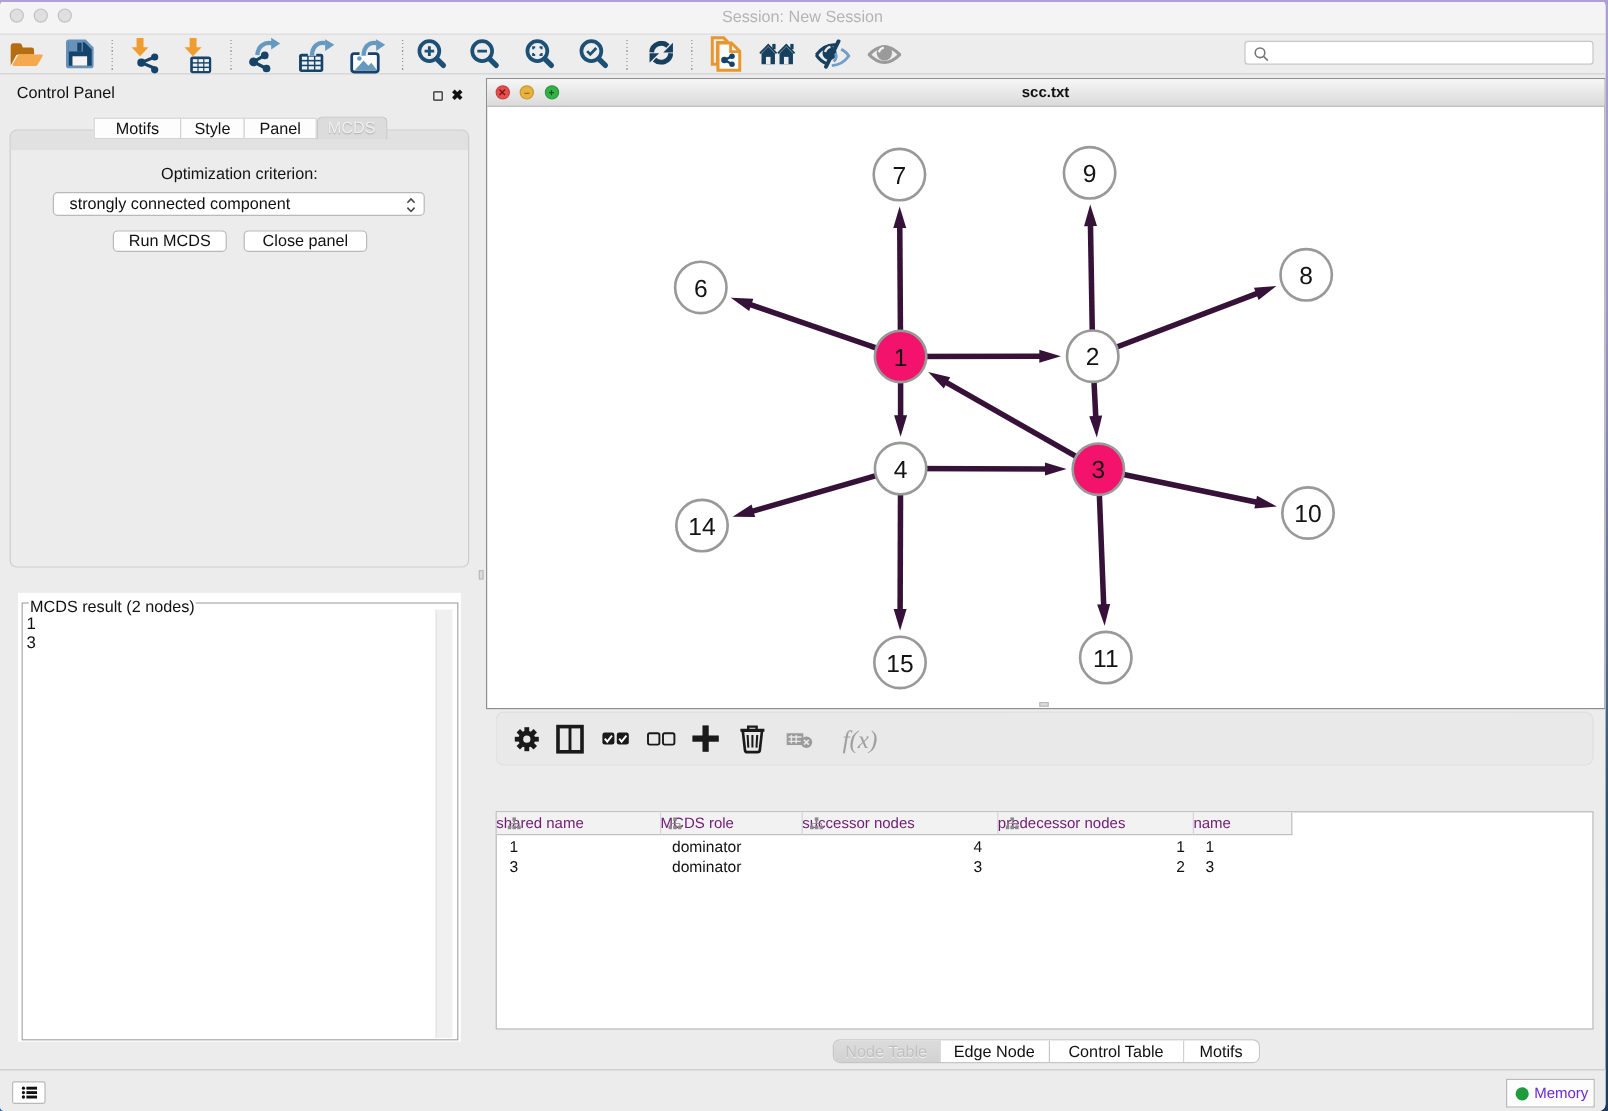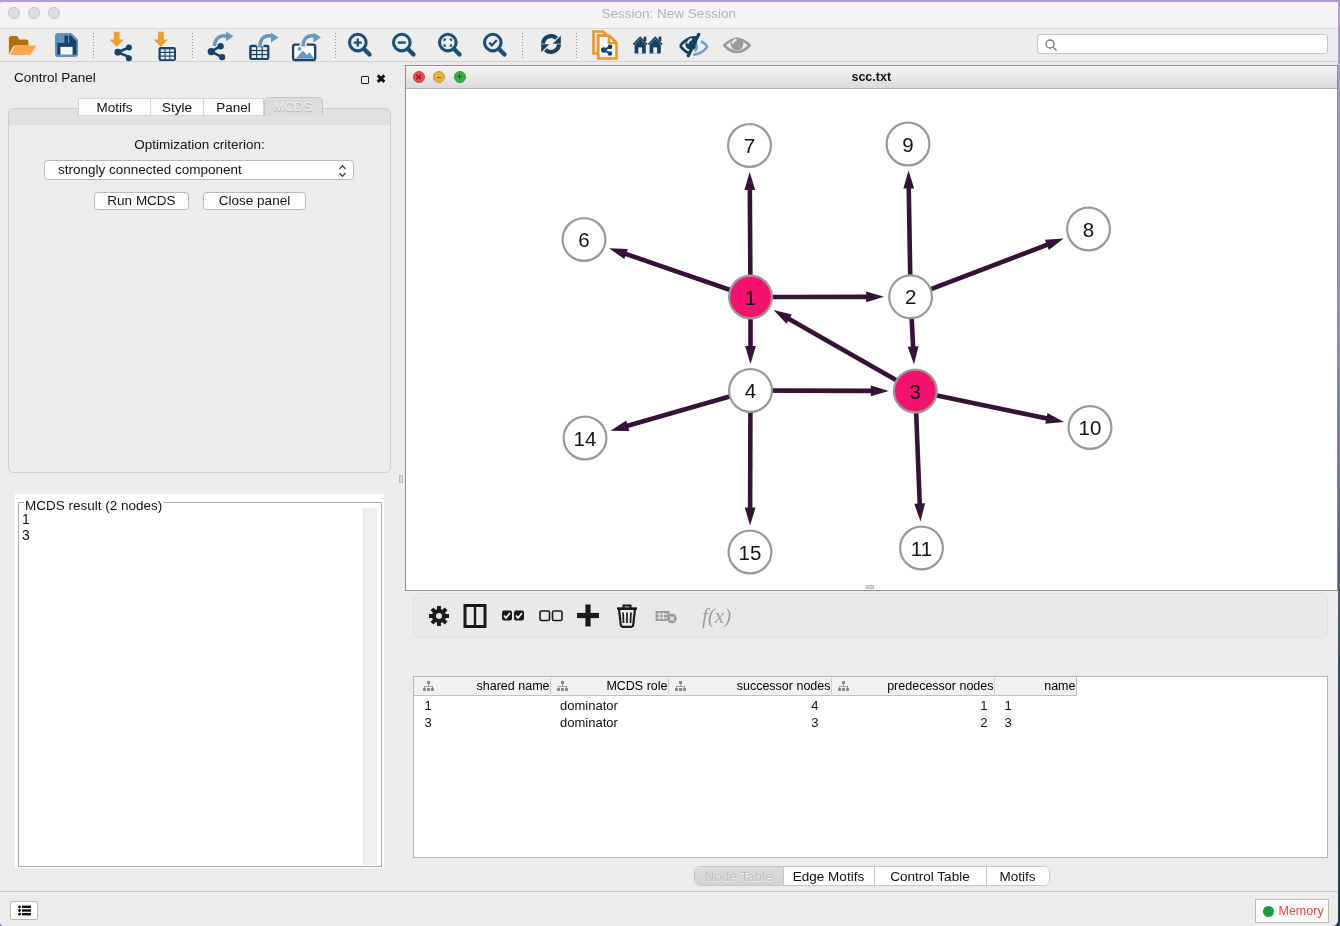--- a/index.html
+++ b/index.html
@@ -74,35 +74,35 @@
 #hgrip { left:866px; top:585px; width:8px; height:4px; background:#dcdcdc; border:1px solid #bbb; }
 
 #tp-title { left:417px; top:600px; font-size:13.5px; color:#111; }
 #tp-toolbar { left:413px; top:593px; width:914.5px; height:45px; background:#e9e9e9;
   border:1px solid #e0e0e0; border-radius:7px; }
 #tablebox { left:412.5px; top:676px; width:915px; height:181.5px; background:#fff;
   border:1px solid #b6b6b6; }
 #thead { position:absolute; left:0; top:0; width:663px; height:19px; background:#f2f2f2;
   border-bottom:1px solid #c0c0c0; }
 .hcell { position:absolute; top:0; height:19px; border-right:1px solid #d4d4d4;
-  font-size:12.5px; color:#000000; text-align:right; line-height:19.5px; }
+  font-size:12.5px; color:#701a75; text-align:left; line-height:19.5px; }
 .hico { position:absolute; left:6px; top:4px; }
 .trow { position:absolute; font-size:13px; color:#111; }
 
 #btabs { left:693.5px; top:866px; height:20px; border:1px solid #c6c6c6;
   border-radius:6px; overflow:hidden; background:#fff; display:flex; }
 .btab { height:100%; font-size:13.5px; color:#111; text-align:center;
   line-height:19px; background:#fff; border-right:1px solid #c6c6c6; }
 
 #statusbar { left:0; top:890.5px; width:1337.5px; height:35.5px; background:#ececec;
   border-top:1px solid #c9c9c9; }
 #listbtn { position:absolute; left:10px; top:9px; width:28px; height:19.5px;
   background:#fff; border:1px solid #b9b9b9; border-radius:2px; }
 #membtn { position:absolute; left:1254.5px; top:7px; width:74px; height:24.5px;
-  background:#fdfdfd; border:1px solid #bbb; font-size:12.5px; color:#ef4444; }
+  background:#fdfdfd; border:1px solid #bbb; font-size:12.5px; color:#6d28d9; }
 #bl-blue { left:0; top:919px; width:6px; height:7px; background:#2a6cb5; }
 #br-blue { left:1331.5px; top:918px; width:8.5px; height:8px; background:#1d3c5c; }
 </style>
 </head>
 <body>
 <svg width="0" height="0" style="position:absolute">
 <defs>
       <g id="oc" fill="#8a8a8a">
 <rect x="4" y="0" width="3" height="3"></rect>
 <rect x="0" y="7" width="3" height="3"></rect>
@@ -430,21 +430,21 @@
     <div class="trow" style="left:418px; top:21px; width:156px; text-align:right;">1</div>
     <div class="trow" style="left:591px; top:21px;">1</div>
     <div class="trow" style="left:11px; top:38px;">3</div>
     <div class="trow" style="left:146.5px; top:38px;">dominator</div>
     <div class="trow" style="left:255px; top:38px; width:150px; text-align:right;">3</div>
     <div class="trow" style="left:418px; top:38px; width:156px; text-align:right;">2</div>
     <div class="trow" style="left:591px; top:38px;">3</div>
   </div>
   <div class="abs" id="btabs">
     <div class="btab" style="width:89px; background:linear-gradient(#dcdcdc,#d2d2d2); color:#c0c0c0; text-shadow:0 1px 0 #f2f2f2;">Node Table</div>
-    <div class="btab" style="width:91px;">Edge Motifs</div>
+    <div class="btab" style="width:91px;">Edge Node</div>
     <div class="btab" style="width:112px;">Control Table</div>
     <div class="btab" style="width:62px; border-right:none;">Motifs</div>
   </div>
   <div class="abs" id="statusbar">
     <div id="listbtn">
   <svg style="position:absolute;left:7px;top:3.5px" width="13" height="11" viewBox="0 0 13 11">
    <g fill="#111">
             <circle cx="1.5" cy="1.8" r="1.4"></circle>
             <circle cx="1.5" cy="5.5" r="1.4"></circle>
             <circle cx="1.5" cy="9.2" r="1.4"></circle>

